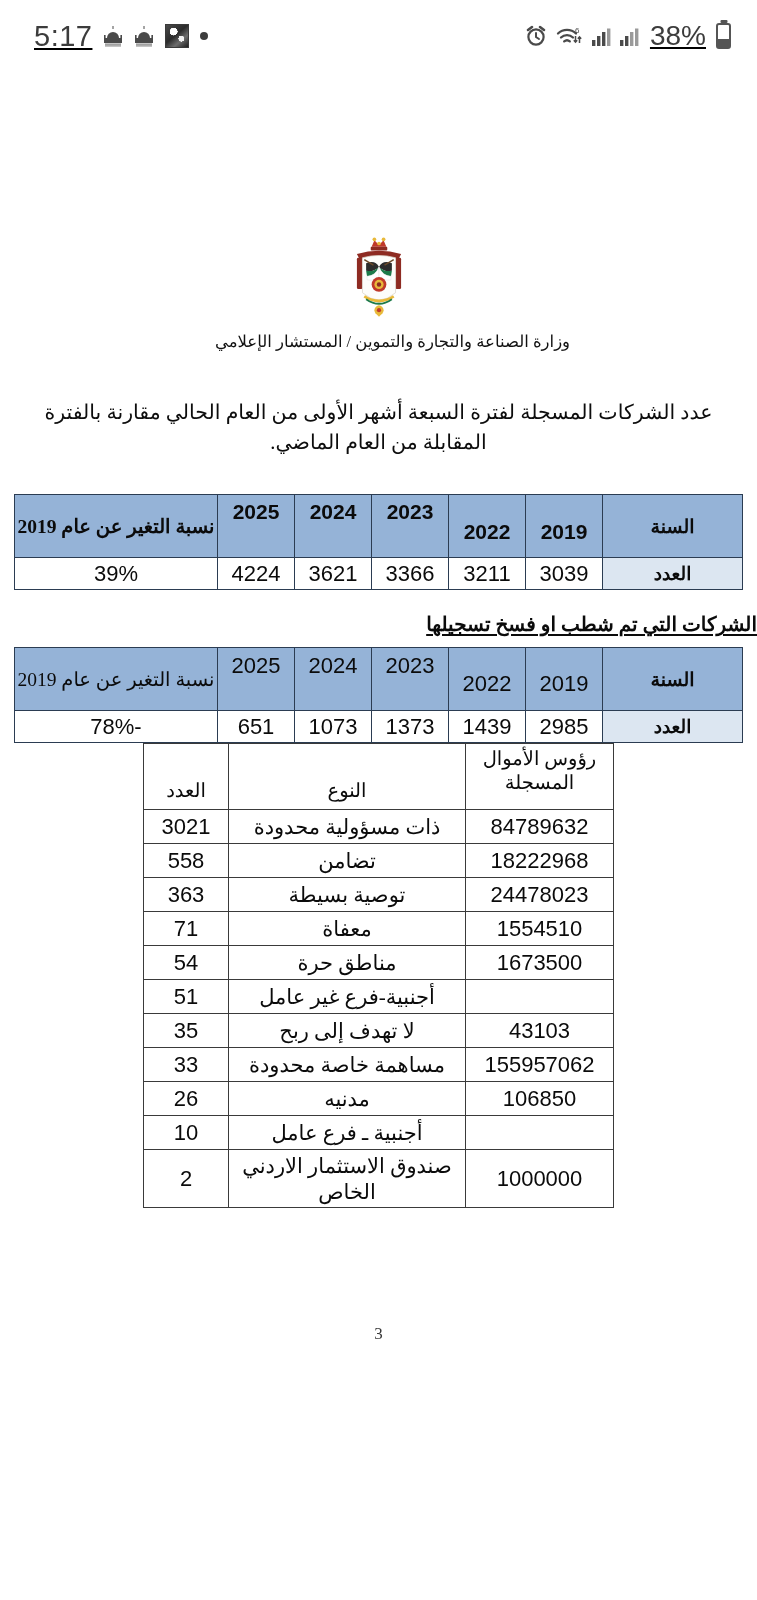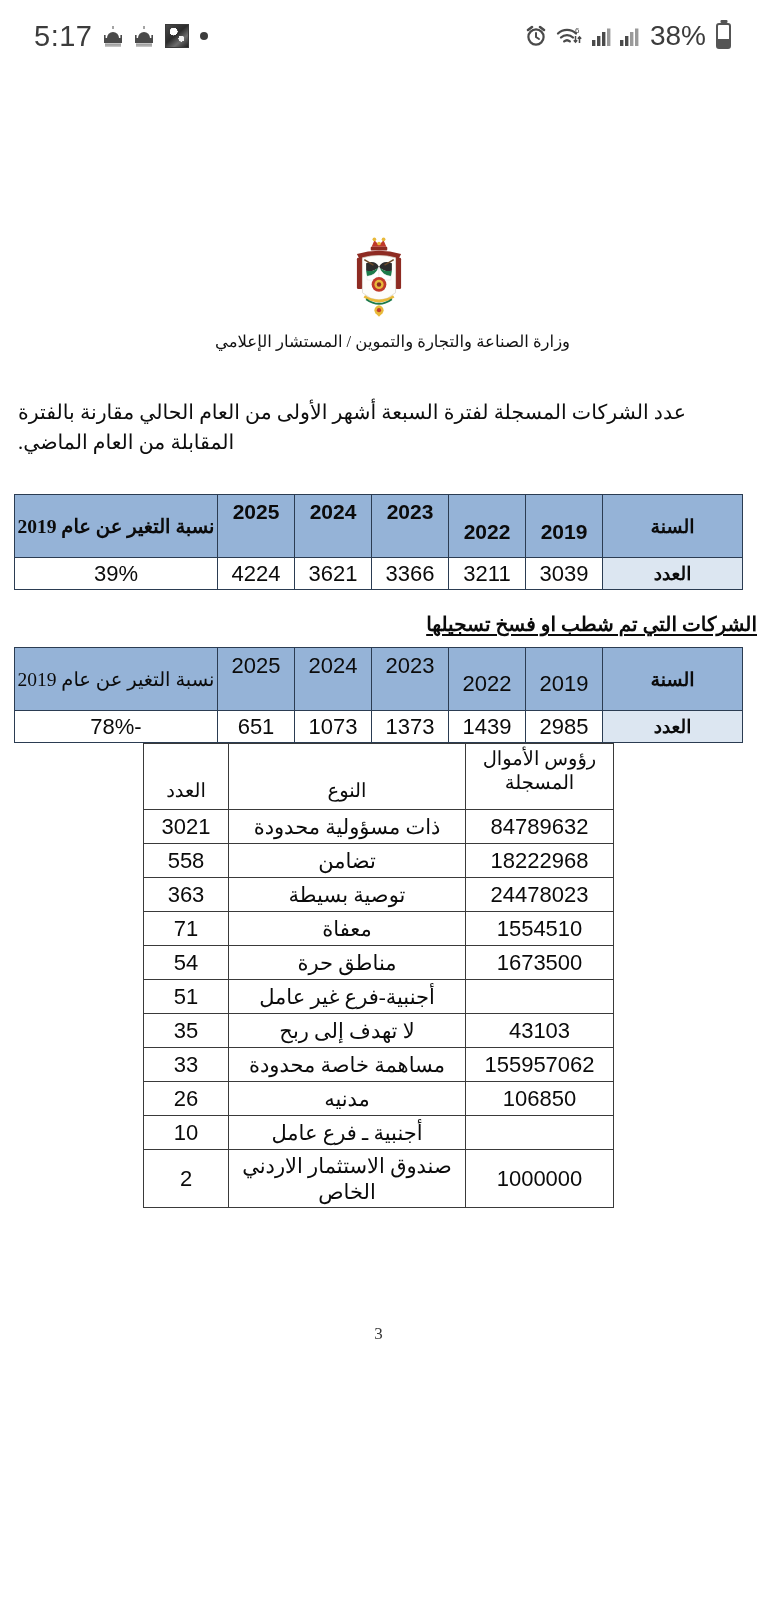--- a/index.html
+++ b/index.html
@@ -21,20 +21,21 @@
   .statusbar {
     position: absolute;
     top: 0; left: 0;
     width: 757px;
     height: 72px;
     display: flex;
     align-items: center;
     justify-content: space-between;
     padding: 0 26px 0 34px;
     background: #ffffff;
+    text-decoration: underline;
   }
   .sb-left { display: flex; align-items: center; gap: 11px; }
   .sb-right { display: flex; align-items: center; gap: 8px; }
   .sb-time {
     font-family: "Liberation Sans", sans-serif;
     font-size: 29px;
     color: #3c3c3c;
     letter-spacing: 0.5px;
   }
   .sb-ico { display: inline-flex; align-items: center; justify-content: center; }
@@ -93,21 +94,21 @@
     direction: rtl;
     font-size: 16.5px;
     color: #111;
     letter-spacing: 0.2px;
     padding-left: 28px;
   }
 
   .intro {
     margin: 46px 18px 0 18px;
     direction: rtl;
-    text-align: left;
+    text-align: center;
     font-size: 20.5px;
     line-height: 1.45;
     color: #0d0d0d;
   }
 
   
   table { border-collapse: collapse; }
   .wide-table {
     margin: 0 14px;
     width: 729px;

